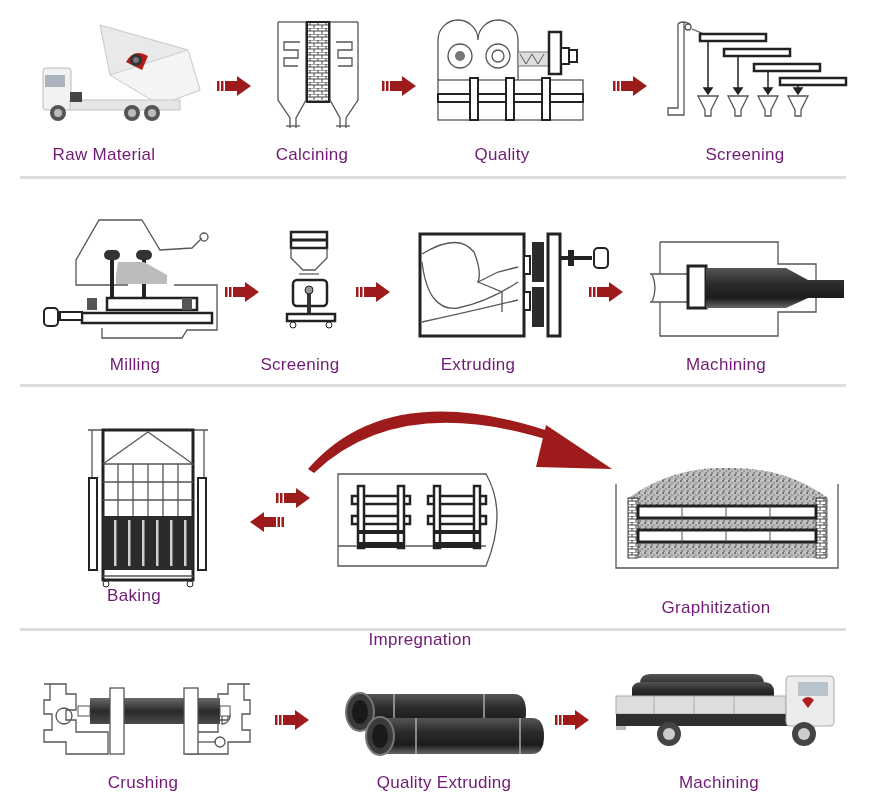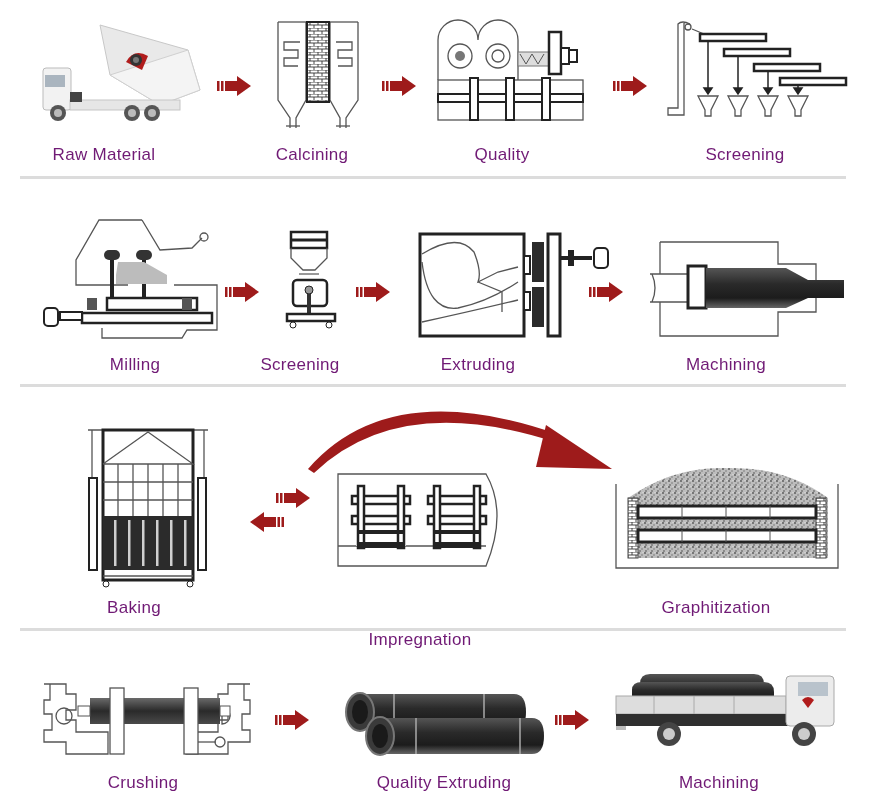--- a/index.html
+++ b/index.html
@@ -241,21 +241,21 @@
         <rect x="42" y="92" width="2.5" height="46"></rect>
       <rect x="56" y="92" width="2.5" height="46"></rect>
         <rect x="70" y="92" width="2.5" height="46"></rect>
       <rect x="84" y="92" width="2.5" height="46"></rect>
         <rect x="98" y="92" width="2.5" height="46"></rect>
     </g>
     <line class="ln" x1="17" y1="148" x2="107" y2="148"></line>
     <circle cx="20" cy="156" r="3" fill="#fff" stroke="#222"></circle>
       <circle cx="104" cy="156" r="3" fill="#fff" stroke="#222"></circle>
   </svg>
-  <div class="label" style="left:134px;top:598px">Baking</div>
+  <div class="label" style="left:134px;top:586px">Baking</div>
 
   <svg style="left:276px;top:488px" width="34" height="20">
       <use href="#flow-arrow"></use>
     </svg>
   <svg style="left:250px;top:512px" width="34" height="20">
       <g transform="translate(34,0) scale(-1,1)">
         <use href="#flow-arrow"></use>
       </g>
     </svg>
 

